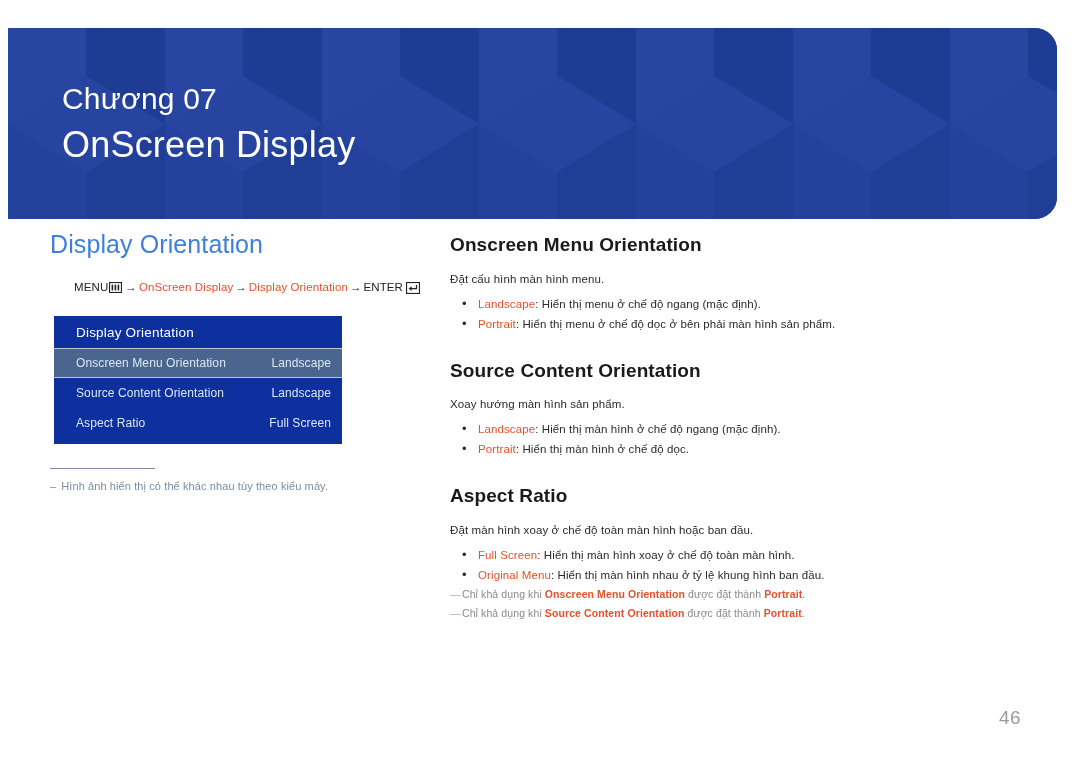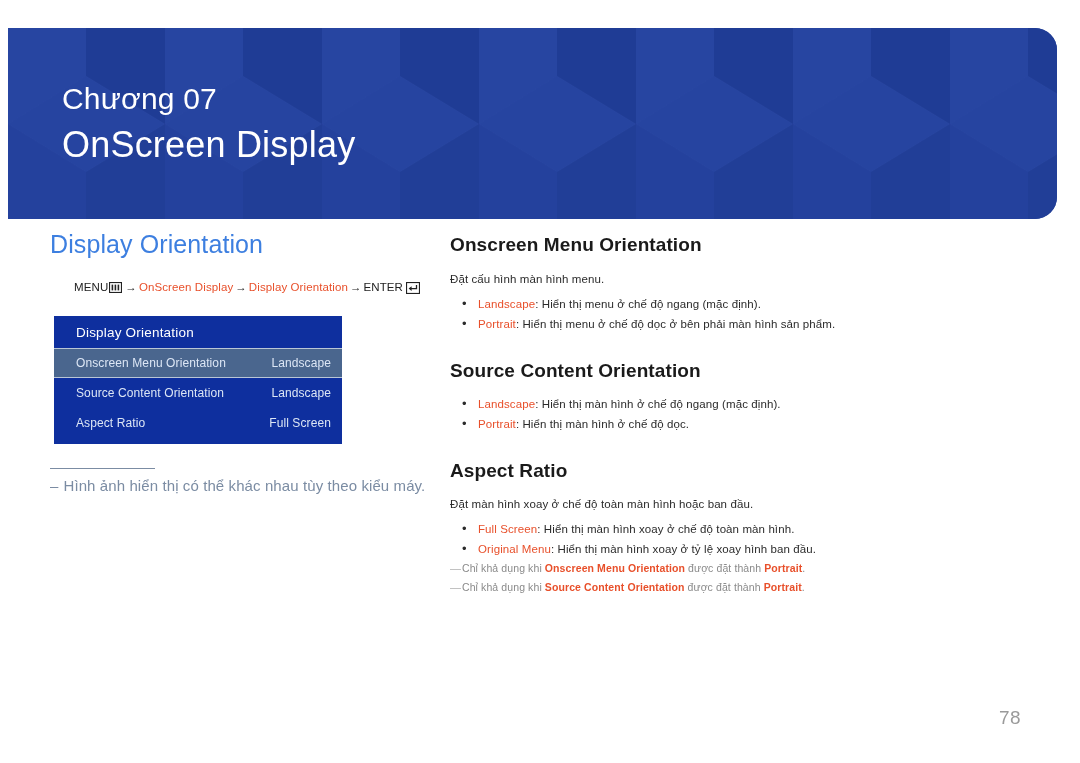--- a/index.html
+++ b/index.html
@@ -147,21 +147,21 @@
     top: 468px;
     width: 360px;
   }
   .note-rule {
     width: 105px;
     height: 1px;
     background: #7b8ca3;
     margin-bottom: 10px;
   }
   .note-line {
-    font-size: 15px;
+    font-size: 11px;
     color: #7b8ca3;
     line-height: 14px;
     letter-spacing: 0.1px;
     white-space: nowrap;
   }
   .note-line .ndash { margin-right: 5px; }
 
   
   .right-col {
     position: absolute;
@@ -313,43 +313,44 @@
   <div class="bullet-row">
     <span class="bullet-dot">•</span>
     <span class="bullet-text"><span class="opt">Landscape</span><span>: Hiển thị menu ở chế độ ngang (mặc định).</span></span>
   </div>
   <div class="bullet-row">
     <span class="bullet-dot">•</span>
     <span class="bullet-text"><span class="opt">Portrait</span><span>: Hiển thị menu ở chế độ dọc ở bên phải màn hình sản phẩm.</span></span>
   </div>
 
   <h3 class="sub-title spaced">Source Content Orientation</h3>
+  <p class="body-line">Xoay hướng màn hình sản phẩm.</p>
   <div class="bullet-row">
     <span class="bullet-dot">•</span>
     <span class="bullet-text"><span class="opt">Landscape</span><span>: Hiển thị màn hình ở chế độ ngang (mặc định).</span></span>
   </div>
   <div class="bullet-row">
     <span class="bullet-dot">•</span>
     <span class="bullet-text"><span class="opt">Portrait</span><span>: Hiển thị màn hình ở chế độ dọc.</span></span>
   </div>
 
   <h3 class="sub-title spaced">Aspect Ratio</h3>
   <p class="body-line">Đặt màn hình xoay ở chế độ toàn màn hình hoặc ban đầu.</p>
   <div class="bullet-row">
     <span class="bullet-dot">•</span>
     <span class="bullet-text"><span class="opt">Full Screen</span><span>: Hiển thị màn hình xoay ở chế độ toàn màn hình.</span></span>
   </div>
   <div class="bullet-row">
     <span class="bullet-dot">•</span>
-    <span class="bullet-text"><span class="opt">Original Menu</span><span>: Hiển thị màn hình xoay ở tỷ lệ xoay hình ban đầu.</span></span>
+    <span class="bullet-text"><span class="opt">Original Menu</span><span>: Hiển thị màn hình nhau ở tỷ lệ khung hình ban đầu.</span></span>
   </div>
 
   <div class="note-row">
     <span class="note-dash">―</span>
     <span class="note-text"><span>Chỉ khả dụng khi </span><span class="bold-red">Onscreen Menu Orientation</span><span> được đặt thành </span><span class="bold-red">Portrait</span><span>.</span></span>
   </div>
   <div class="note-row">
     <span class="note-dash">―</span>
     <span class="note-text"><span>Chỉ khả dụng khi </span><span class="bold-red">Source Content Orientation</span><span> được đặt thành </span><span class="bold-red">Portrait</span><span>.</span></span>
   </div>
 </div>
 
-<div class="page-number">78</div>
+<div class="page-number">46</div>
 
 </body></html>

